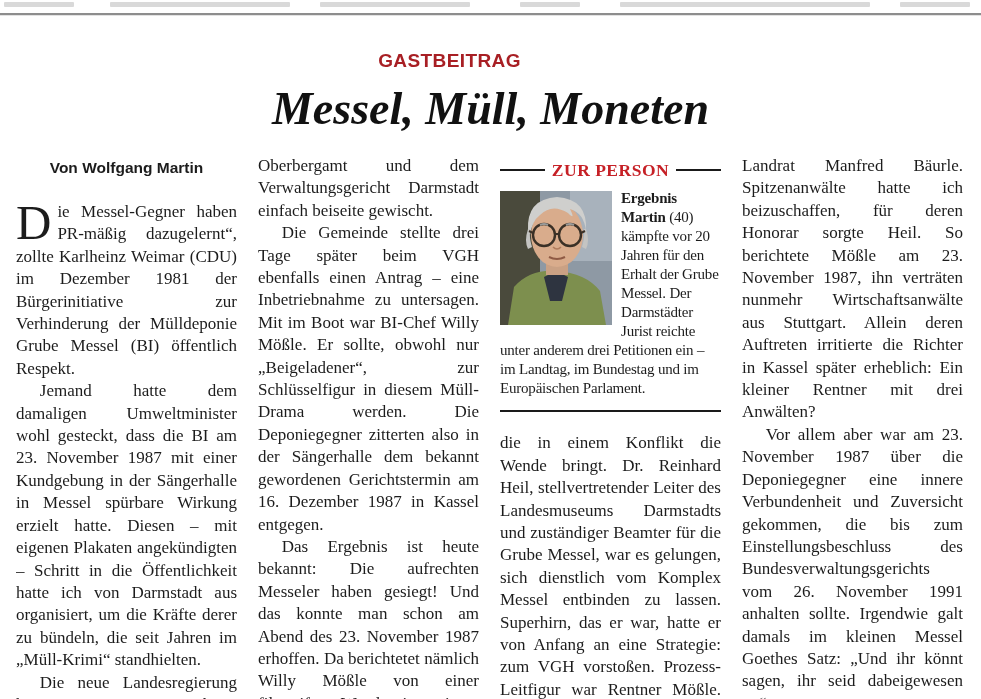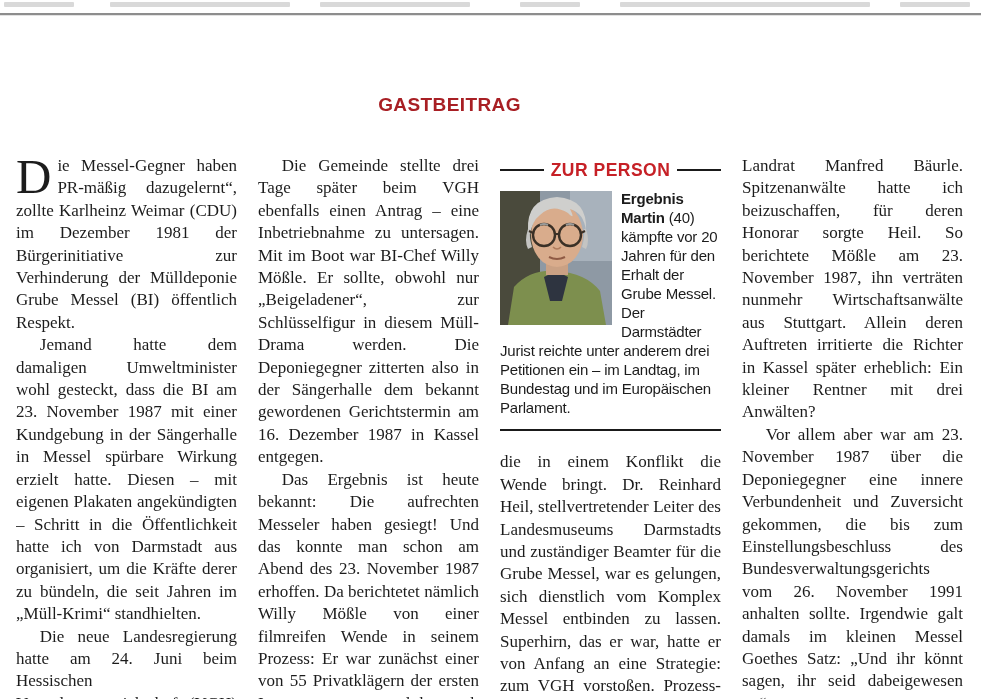--- a/index.html
+++ b/index.html
@@ -5,36 +5,36 @@
   html,body{margin:0;padding:0;background:#ffffff;}
   body{width:981px;height:699px;overflow:hidden;font-family:"Liberation Serif",serif;color:#1c1c1c;}
   .page{position:relative;width:981px;height:699px;background:#fff;}
 
   
   .page-edge{position:absolute;top:0;left:0;width:981px;height:17px;}
   .edge-smudge{position:absolute;top:2px;height:5px;background:#c9c9c9;opacity:.7;border-radius:1px;}
   .edge-rule{position:absolute;top:13px;left:0;width:981px;height:2px;background:#8d8d8d;border-bottom:1px solid #e2e2e2;}
 
   .kicker{position:absolute;top:50px;left:0;width:899px;text-align:center;
-    font-family:"Liberation Sans",sans-serif;font-weight:700;font-size:19px;letter-spacing:.4px;margin-top:44px;}
+    font-family:"Liberation Sans",sans-serif;font-weight:700;font-size:19px;letter-spacing:.4px;}
   .headline{position:absolute;top:82px;left:0;width:981px;margin:0;text-align:center;
     font-family:"Liberation Serif",serif;font-style:italic;font-weight:700;font-size:46px;color:#111;}
 
   .columns{position:absolute;top:155px;left:16px;width:949px;height:544px;display:flex;gap:21px;overflow:hidden;}
   .col{width:221px;flex:0 0 221px;overflow:hidden;text-align:justify;font-size:17px;line-height:22.4px;}
   .col p{margin:0;hyphens:auto;-webkit-hyphens:auto;}
   .col p.indent{text-indent:1.4em;}
 
   .byline{font-family:"Liberation Sans",sans-serif;font-weight:700;font-size:15.5px;
     text-align:center;margin:4px 0 24px 0;line-height:18px;}
 
   .dropcap{float:left;font-size:49px;line-height:40px;padding:2px 6px 0 0;font-weight:400;}
 
   
-  .person-box{font-family:Liberation Sans, sans-serif;text-align:left;margin:2px 0 18px 0;}
+  .person-box{font-family:Liberation Serif, serif;text-align:left;margin:2px 0 18px 0;}
   .pbox-header{display:flex;align-items:center;gap:7px;margin:4px 0 8px 0;}
   .pbox-header .hrule{flex:1;height:2px;background:#1a1a1a;}
   .pbox-title{font-weight:700;font-size:17.5px;letter-spacing:.5px;white-space:nowrap;}
   .pbox-body{overflow:hidden;}
   .pbox-photo{float:left;width:112px;height:134px;margin:2px 9px 4px 0;display:block;}
   .pbox-bio{font-size:15px;line-height:19px;letter-spacing:-.2px;text-align:left;margin:0;}
   .pbox-bio strong,.pbox-footer strong{font-weight:700;}
   .pbox-footer{font-size:15px;line-height:19px;letter-spacing:-.2px;margin:14px 0 0 0;text-align:left;}
   .pbox-rule{height:2px;background:#1a1a1a;margin:12px 0 0 0;}
   .after-box{margin-top:20px !important;}
@@ -49,30 +49,33 @@
     <span class="edge-smudge" style="left:110px;width:180px"></span>
     <span class="edge-smudge" style="left:320px;width:150px"></span>
     <span class="edge-smudge" style="left:520px;width:60px"></span>
     <span class="edge-smudge" style="left:620px;width:250px"></span>
     <span class="edge-smudge" style="left:900px;width:70px"></span>
     <div class="edge-rule"></div>
   </div>
 
   <div class="kicker" style="color:#a81f24">GASTBEITRAG</div>
 
+  <h1 class="headline">Messel, Müll, Moneten</h1>
 
   <div class="columns">
 
     <div class="col">
+      <div class="byline">Von Wolfgang Martin</div>
       <p><span class="dropcap">D</span><span>ie Messel-Gegner haben PR-mäßig dazugelernt“, zollte Karlheinz Weimar (CDU) im Dezember 1981 der Bürgerinitiative zur Verhinderung der Mülldeponie Grube Messel (BI) öffentlich Respekt.</span></p>
       <p class="indent">Jemand hatte dem damaligen Umweltminister wohl gesteckt, dass die BI am 23. November 1987 mit einer Kundgebung in der Sängerhalle in Messel spürbare Wirkung erzielt hatte. Diesen – mit eigenen Plakaten angekündigten – Schritt in die Öffentlichkeit hatte ich von Darmstadt aus organisiert, um die Kräfte derer zu bündeln, die seit Jahren im „Müll-Krimi“ standhielten.</p>
       <p class="indent">Die neue Landesregierung hatte am 24. Juni beim Hessischen Verwaltungsgerichtshof (VGH) in Kassel die sofortige Inbetriebnahme der fertigen Deponie beantragt. Dass es um ein Bodendenkmal, ja ein Weltnaturerbe mit unersetzlichen Fossilien ging, wurde vom Hessischen</p>
     </div>
 
     <div class="col">
+      <p>Oberbergamt und dem Verwaltungsgericht Darmstadt einfach beiseite gewischt.</p>
       <p class="indent">Die Gemeinde stellte drei Tage später beim VGH ebenfalls einen Antrag – eine Inbetriebnahme zu untersagen. Mit im Boot war BI-Chef Willy Mößle. Er sollte, obwohl nur „Beigeladener“, zur Schlüsselfigur in diesem Müll-Drama werden. Die Deponiegegner zitterten also in der Sängerhalle dem bekannt gewordenen Gerichtstermin am 16. Dezember 1987 in Kassel entgegen.</p>
       <p class="indent">Das Ergebnis ist heute bekannt: Die aufrechten Messeler haben gesiegt! Und das konnte man schon am Abend des 23. November 1987 erhoffen. Da berichtetet nämlich Willy Mößle von einer filmreifen Wende in seinem Prozess: Er war zunächst einer von 55 Privatklägern der ersten Instanz gewesen und hatte ob der horrenden Gebühren lange um sein Häuschen gezittert.</p>
 
     </div>
 
     <div class="col">
       <div class="person-box">
         <div class="pbox-header">
           <span class="hrule"></span>
           <span class="pbox-title" style="color:#c62026">ZUR PERSON</span>

